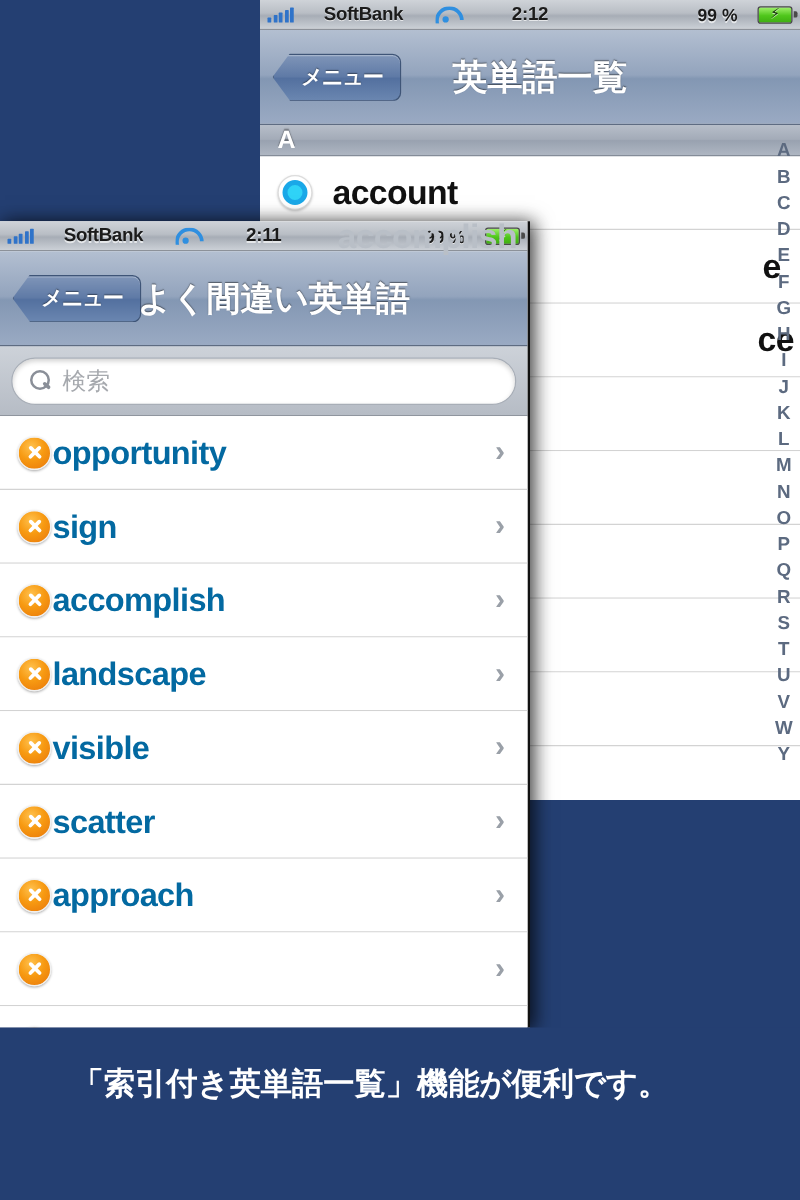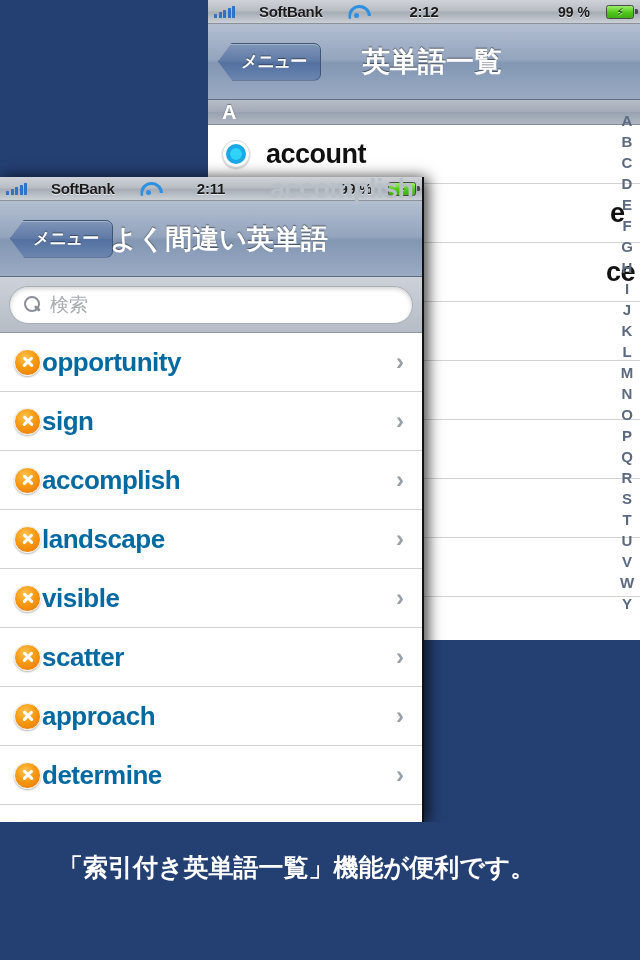--- a/index.html
+++ b/index.html
@@ -357,21 +357,20 @@
         <span class="row-label">scatter</span>
         <span class="chev">›</span>
       </div>
       <div class="row">
         <span class="x-icon"></span>
         <span class="row-label">approach</span>
         <span class="chev">›</span>
       </div>
       <div class="row">
         <span class="x-icon"></span>
-        <span class="row-label">determine</span>
         <span class="chev">›</span>
       </div>
       <div class="row">
         <span class="x-icon"></span>
         <span class="chev">›</span>
       </div>
     </div>
 </div>
 
 <div class="caption">

